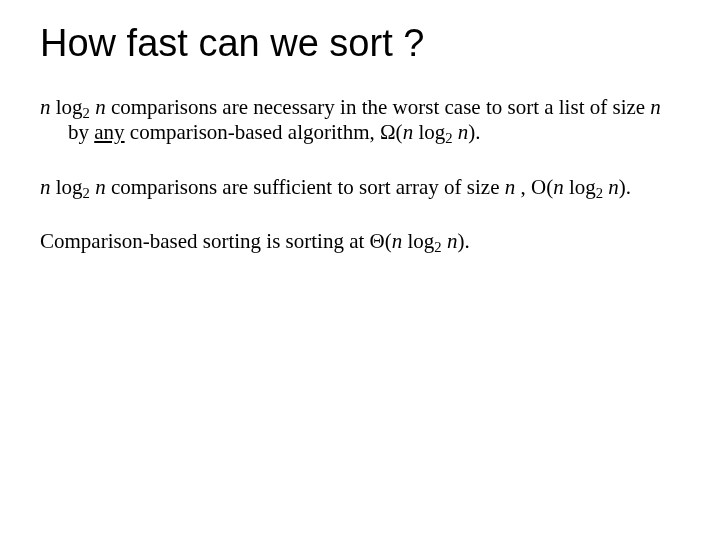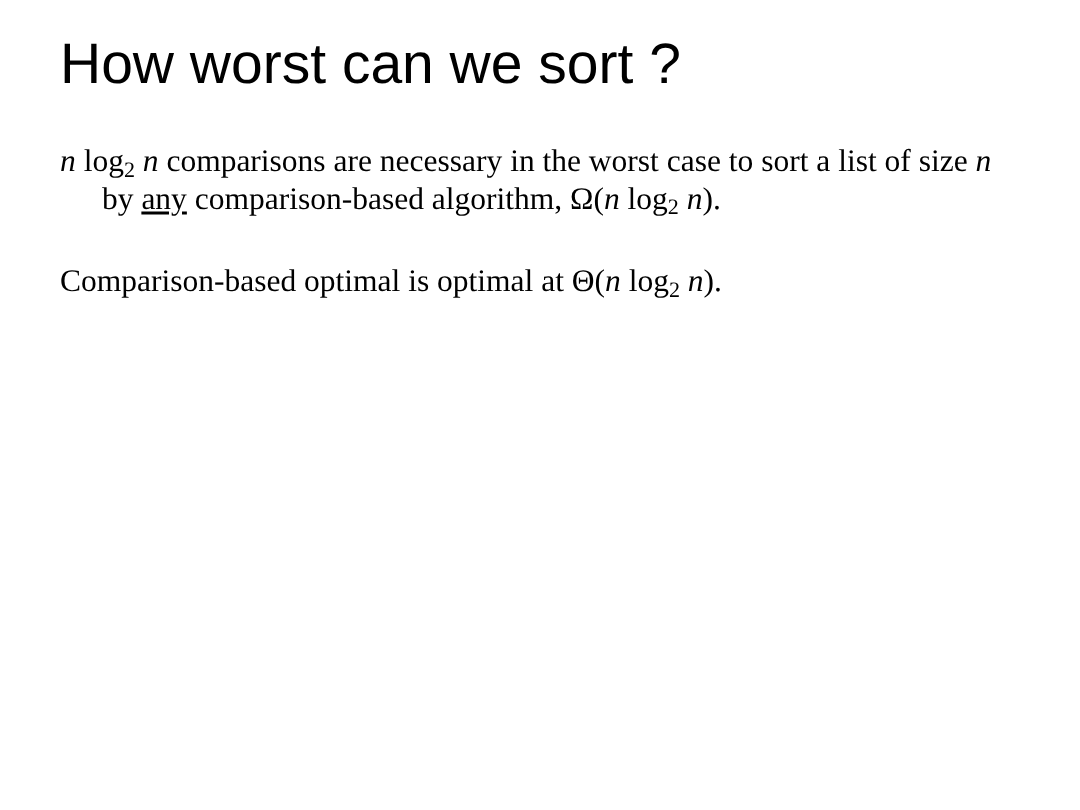--- a/index.html
+++ b/index.html
@@ -37,20 +37,21 @@
     vertical-align: -0.25em;
     line-height: 0;
   }
   .uline { text-decoration: underline; }
 </style>
 </head>
 <body>
 
 <div class="slide">
 
-  <h1 class="title">How worst can we sort ?</h1>
+  <h1 class="title">How fast can we sort ?</h1>
 
   <p class="para"><span class="ital">n</span><span> log</span><span class="sub">2</span><span class="ital"> n</span><span>  comparisons are necessary in the worst case to sort a list of size </span><span class="ital">n</span><span> by </span><span class="uline">any</span><span> comparison-based algorithm, Ω(</span><span class="ital">n</span><span> log</span><span class="sub">2</span><span class="ital"> n</span><span>).</span></p>
 
+  <p class="para"><span class="ital">n</span><span> log</span><span class="sub">2</span><span class="ital"> n</span><span> comparisons are sufficient to sort array of size </span><span class="ital">n</span><span> , O(</span><span class="ital">n</span><span> log</span><span class="sub">2</span><span class="ital"> n</span><span>).</span></p>
 
-  <p class="para"><span>Comparison-based optimal is optimal at Θ(</span><span class="ital">n</span><span> log</span><span class="sub">2</span><span class="ital"> n</span><span>).</span></p>
+  <p class="para"><span>Comparison-based sorting is sorting at Θ(</span><span class="ital">n</span><span> log</span><span class="sub">2</span><span class="ital"> n</span><span>).</span></p>
 
 </div>
 
 </body></html>

